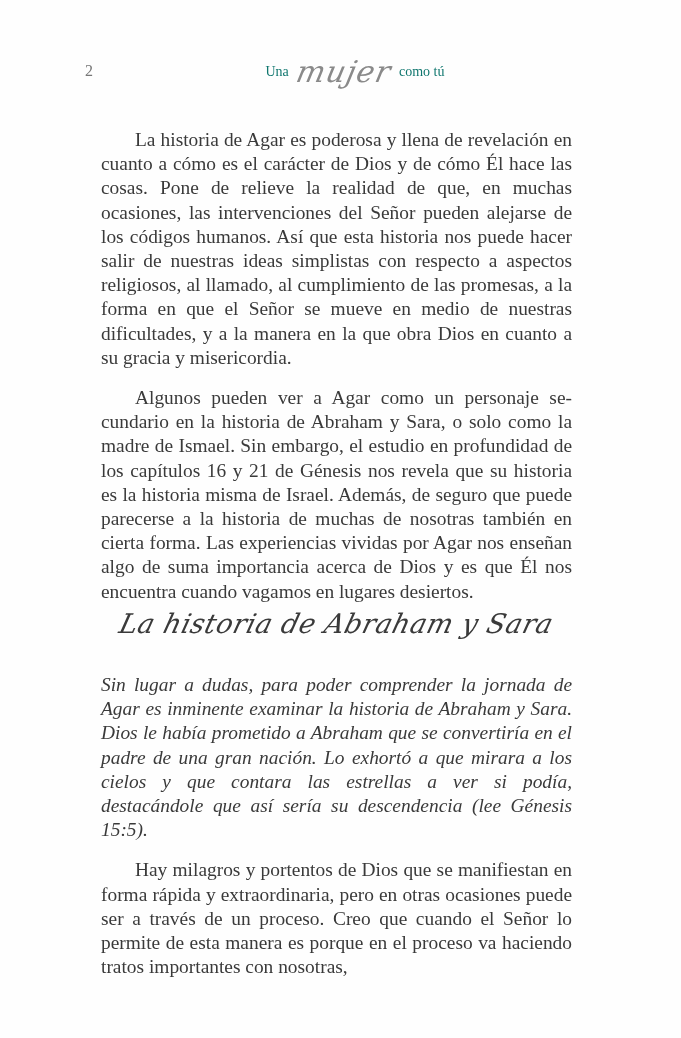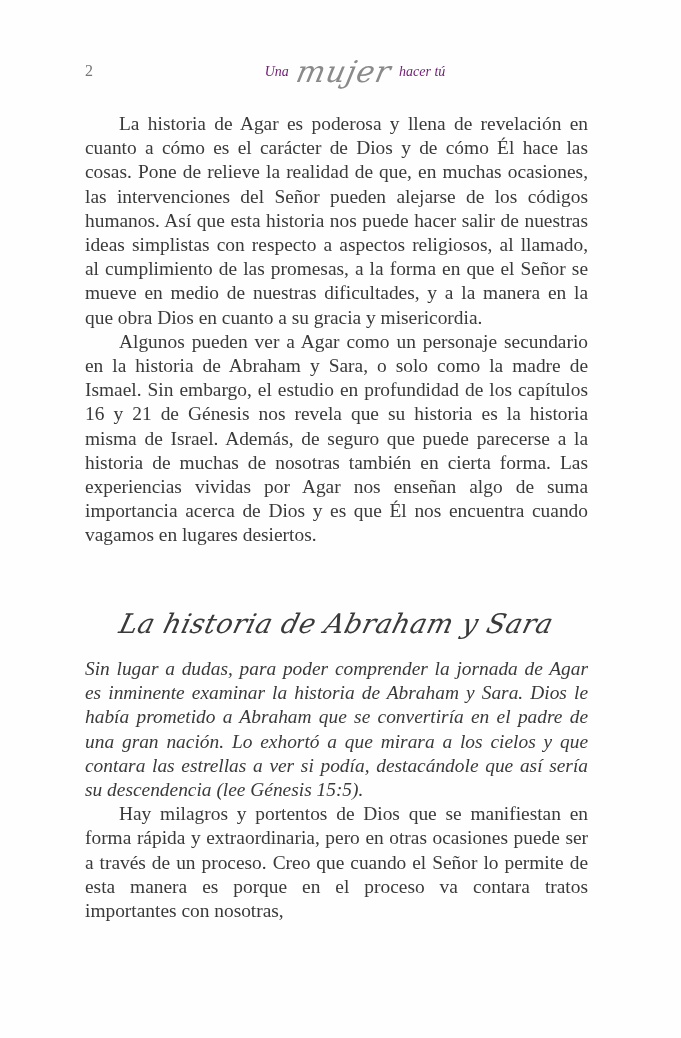--- a/index.html
+++ b/index.html
@@ -39,23 +39,22 @@
     .running-title {
       position: absolute;
       left: 150px;
       top: 0;
       width: 240px;
       text-align: center;
       white-space: nowrap;
     }
     .rt-small {
       font-size: 14px;
-      color: #701a75;
+      color: #0f766e;
       vertical-align: 6px;
-      font-style: italic;
     }
     .rt-script {
       font-family: "DejaVu Serif", serif;
       font-style: italic;
       font-size: 30px;
       color: #8a8a8a;
       letter-spacing: 1px;
       margin: 0 4px;
       display: inline-block;
       transform: skewX(-12deg);
@@ -65,21 +64,21 @@
       left: 85px;
       width: 503px;
       font-family: "Liberation Serif", "DejaVu Serif", serif;
       font-size: 19.4px;
       line-height: 24.2px;
       color: #3a3a3a;
       text-align: justify;
       hyphens: manual;
     }
     .body-text p {
-      margin: 0;
+      margin: 16px;
       text-indent: 34px;
     }
     .body-text p.no-indent {
       text-indent: 0;
       font-style: italic;
     }
     #block-1 { top: 112px; }
     #block-2 { top: 657px; }
     .section-heading {
       position: absolute;
@@ -101,31 +100,31 @@
 </head>
 <body>
 
 <div class="page">
 
   <div class="header">
     <span class="page-number">2</span>
     <div class="running-title">
       <span class="rt-small">Una</span>
       <span class="rt-script">mujer</span>
-      <span class="rt-small">hacer tú</span>
+      <span class="rt-small">como tú</span>
     </div>
   </div>
 
   <div class="body-text" id="block-1">
     <p>La historia de Agar es poderosa y llena de revelación en cuanto a cómo es el carácter de Dios y de cómo Él hace las cosas. Pone de relieve la realidad de que, en muchas ocasiones, las intervenciones del Señor pueden alejarse de los códigos humanos. Así que esta historia nos puede hacer salir de nuestras ideas simplistas con respecto a aspectos religiosos, al llamado, al cumpli­miento de las promesas, a la forma en que el Señor se mueve en medio de nuestras dificultades, y a la manera en la que obra Dios en cuanto a su gracia y misericordia.</p>
     <p>Algunos pueden ver a Agar como un personaje se­cundario en la historia de Abraham y Sara, o solo como la madre de Ismael. Sin embargo, el estudio en profun­didad de los capítulos 16 y 21 de Génesis nos revela que su historia es la historia misma de Israel. Además, de se­guro que puede parecerse a la historia de muchas de no­sotras también en cierta forma. Las experiencias vividas por Agar nos enseñan algo de suma importancia acerca de Dios y es que Él nos encuentra cuando vagamos en lugares desiertos.</p>
   </div>
 
   <div class="section-heading">
     <span>La historia de Abraham y Sara</span>
   </div>
 
   <div class="body-text" id="block-2">
     <p class="no-indent">Sin lugar a dudas, para poder comprender la jornada de Agar es inminente examinar la historia de Abraham y Sara. Dios le había prometido a Abraham que se con­vertiría en el padre de una gran nación. Lo exhortó a que mirara a los cielos y que contara las estrellas a ver si podía, destacándole que así sería su descendencia (lee Génesis 15:5).</p>
-    <p>Hay milagros y portentos de Dios que se manifiestan en forma rápida y extraordinaria, pero en otras ocasio­nes puede ser a través de un proceso. Creo que cuan­do el Señor lo permite de esta manera es porque en el proceso va contara tratos importantes con nosotras,</p>
+    <p>Hay milagros y portentos de Dios que se manifiestan en forma rápida y extraordinaria, pero en otras ocasio­nes puede ser a través de un proceso. Creo que cuan­do el Señor lo permite de esta manera es porque en el proceso va haciendo tratos importantes con nosotras,</p>
   </div>
 
 </div>
 
 </body></html>

